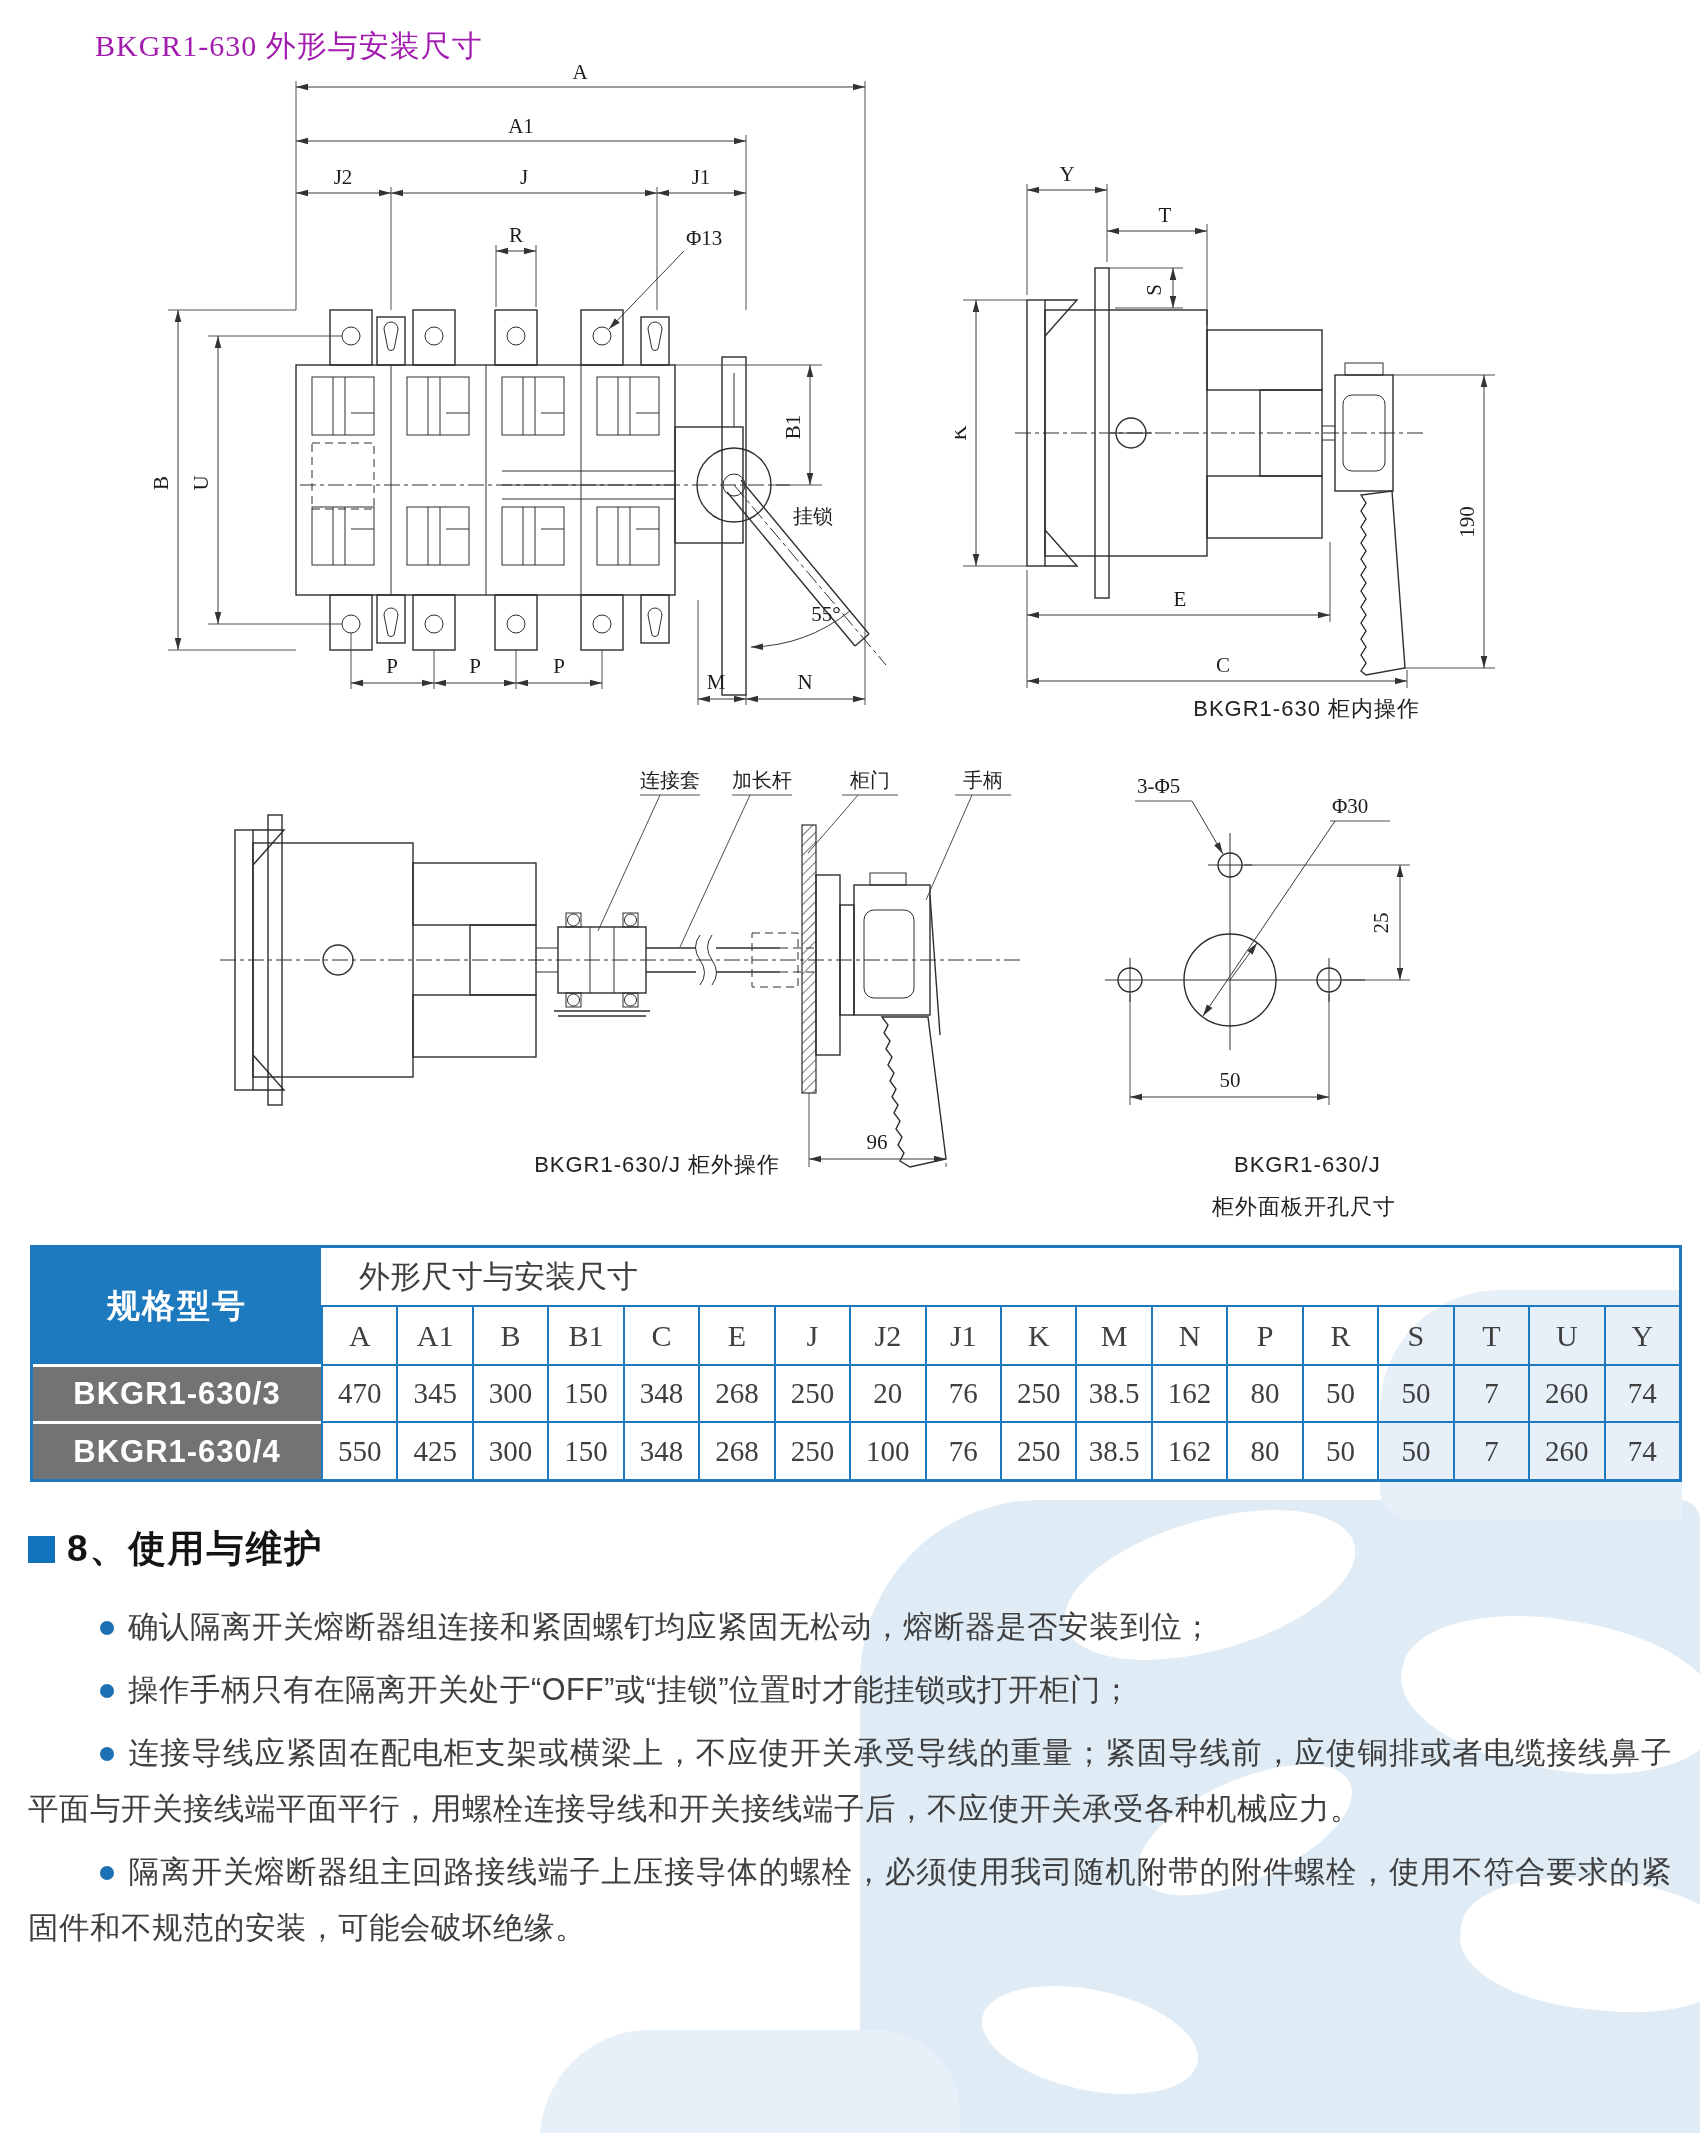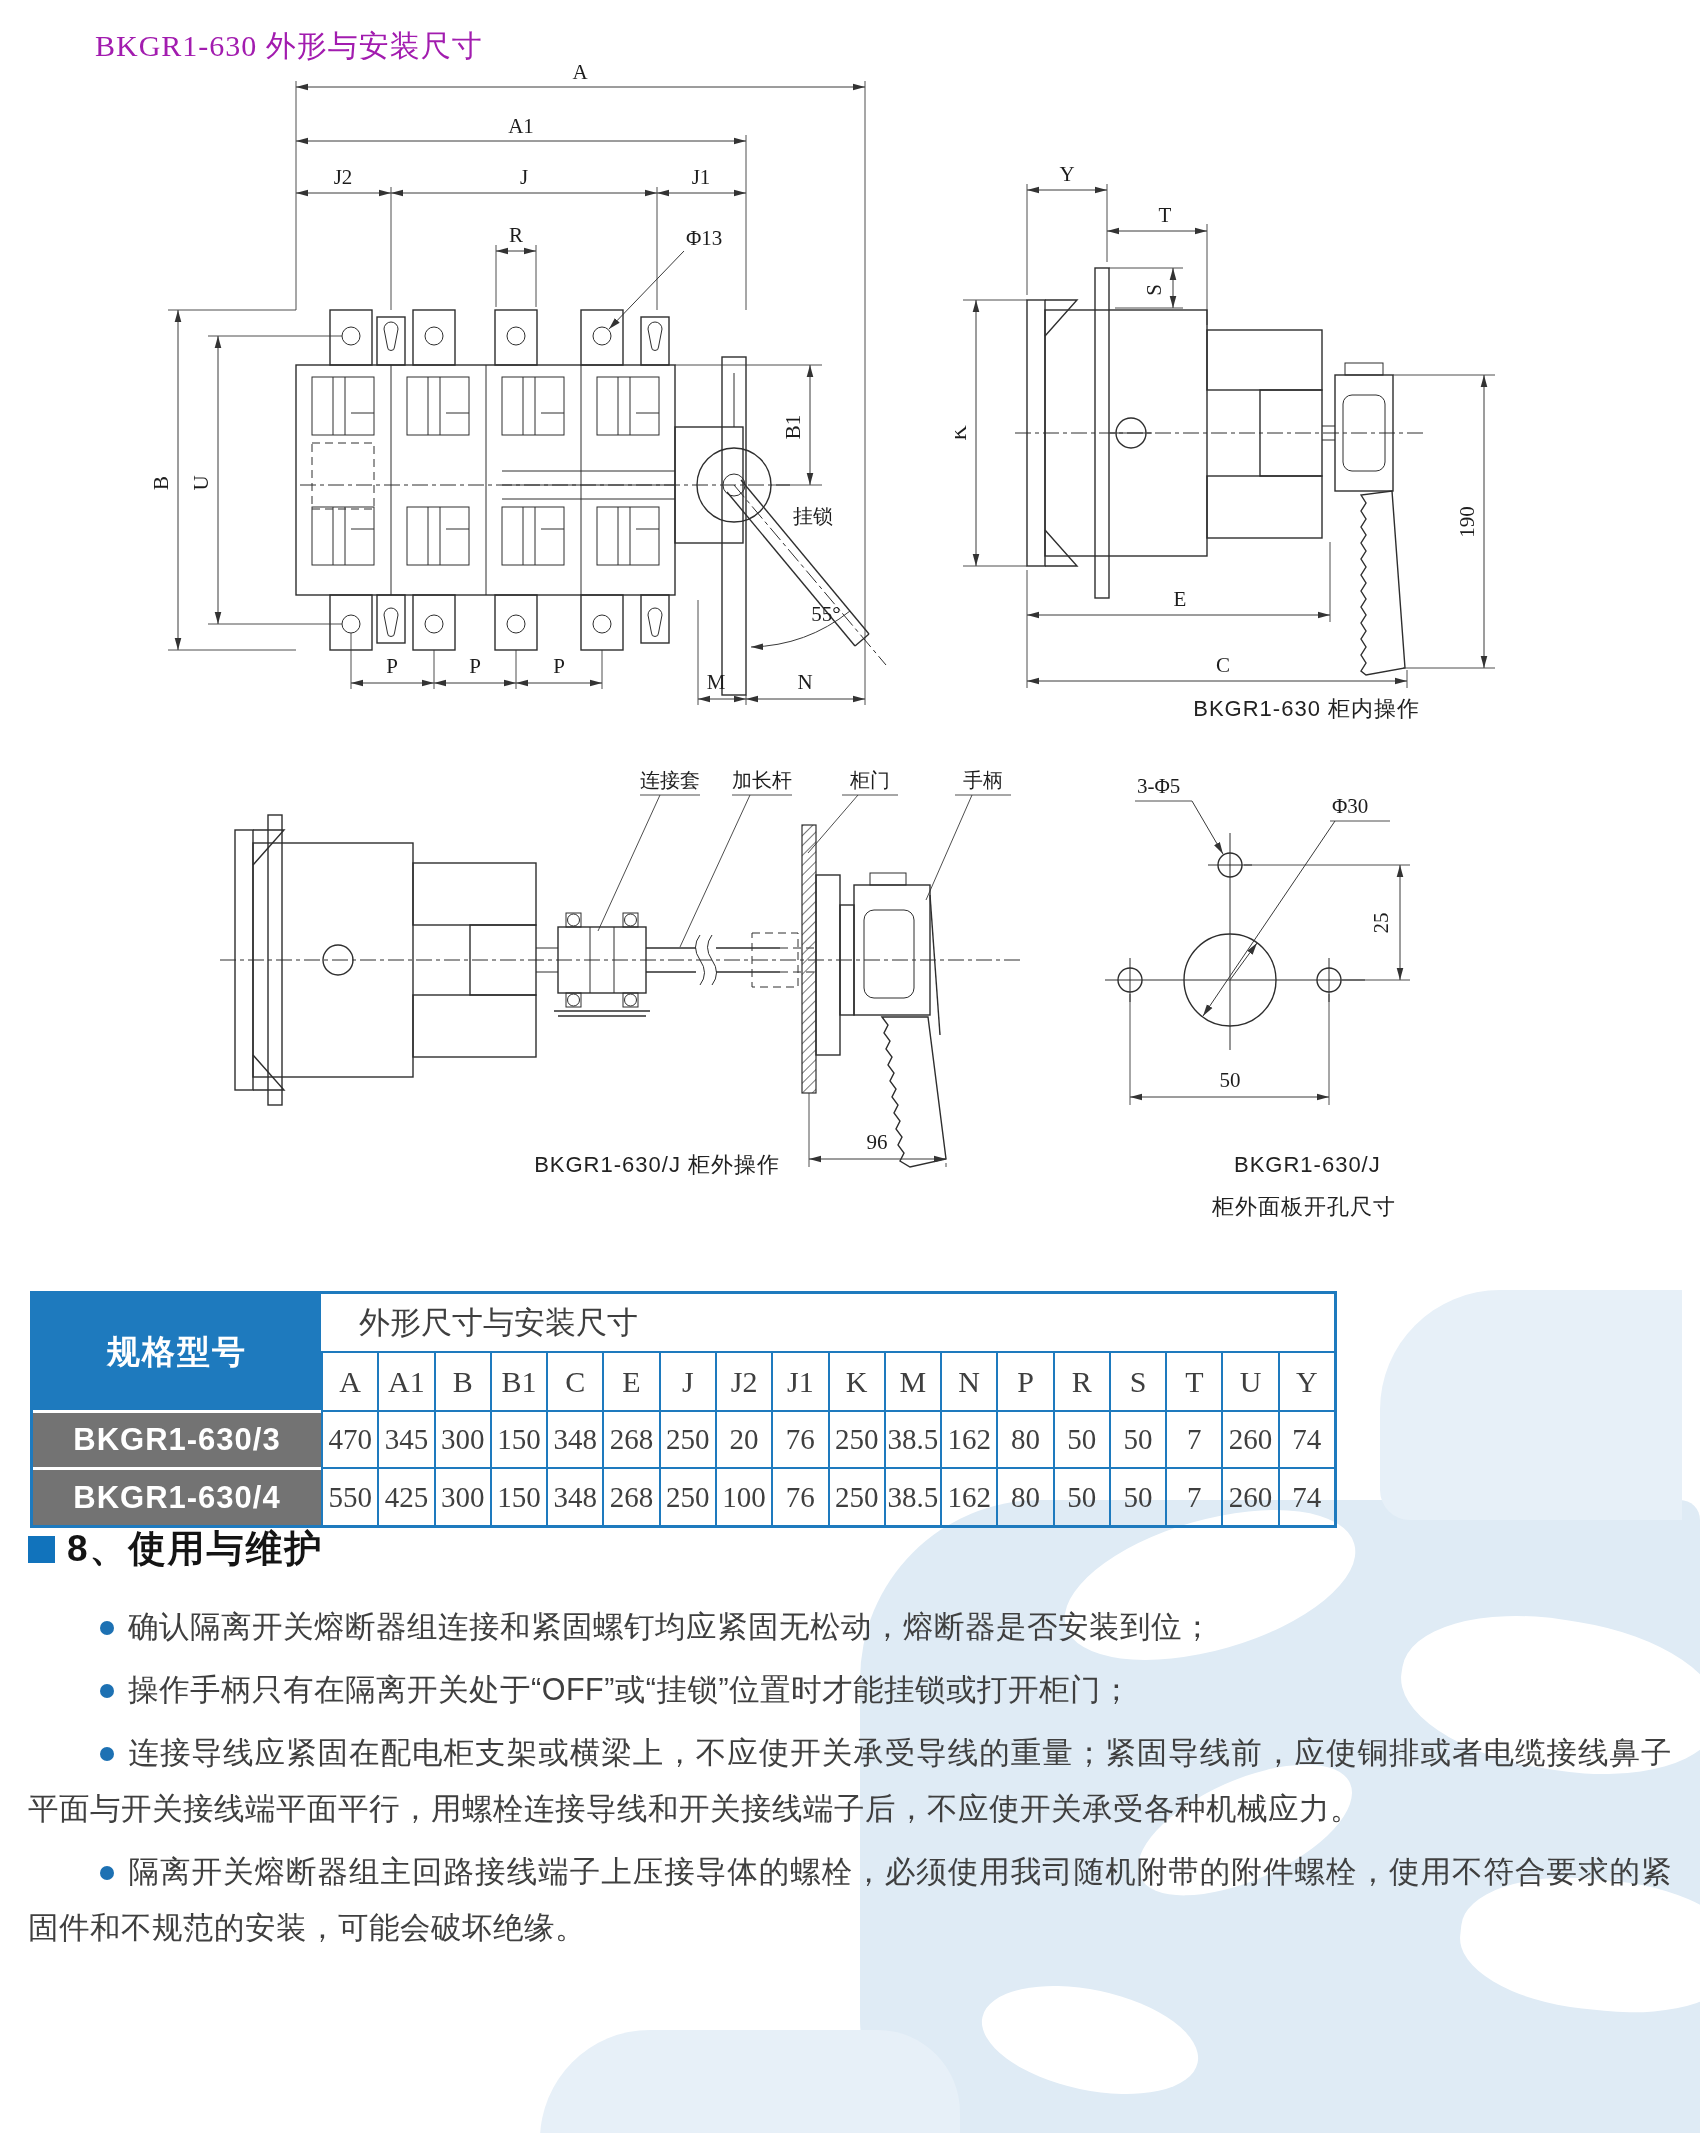--- a/index.html
+++ b/index.html
@@ -18,21 +18,21 @@
   .dim{stroke:#3a3a3a;stroke-width:1;fill:none;marker-start:url(#arr);marker-end:url(#arr);}
   .dimE{stroke:#3a3a3a;stroke-width:1;fill:none;marker-end:url(#arr);}
   .dd{stroke-dasharray:16 4 4 4;}
   .hd{stroke-dasharray:8 5;}
   text.dl{font-family:"Liberation Serif","DejaVu Serif",serif;font-size:21px;fill:#1d1d1d;}
   text.cj{font-family:"Liberation Sans",sans-serif;font-size:20px;fill:#1d1d1d;}
   .cap{position:absolute;z-index:2;font-size:22px;color:#222;letter-spacing:1px;text-align:right;}
   .title{position:absolute;z-index:2;left:95px;top:26px;font-family:"Liberation Serif","DejaVu Serif",serif;
          font-size:30px;color:#a21caf;letter-spacing:1px;}
   
-  .spec-table{position:absolute;z-index:2;left:30px;top:1291px;width:1307px;
+  .spec-table{position:absolute;z-index:2;left:30px;top:1245px;width:1652px;
       display:grid;grid-template-columns:288px repeat(18,1fr);
       grid-template-rows:57px 59px 57px 58px;
       border:3px solid #1e7abe;box-sizing:border-box;}
   .spec-table .cell{display:flex;align-items:center;justify-content:center;box-sizing:border-box;
       font-family:"Liberation Serif","DejaVu Serif",serif;color:#3f3f3f;}
   .cell.bL{border-left:2px solid #1e7abe;}
   .cell.bT{border-top:2px solid #1e7abe;}
   .model-head{grid-row:1/3;grid-column:1;background:#1e7abe;color:#fff !important;
       font-family:"Liberation Sans",sans-serif !important;font-weight:bold;font-size:33px;letter-spacing:2px;}
   .group-head{grid-column:2/20;justify-content:flex-start !important;padding-left:26px;font-size:31px;color:#2f2f2f;margin-left:12px;}

